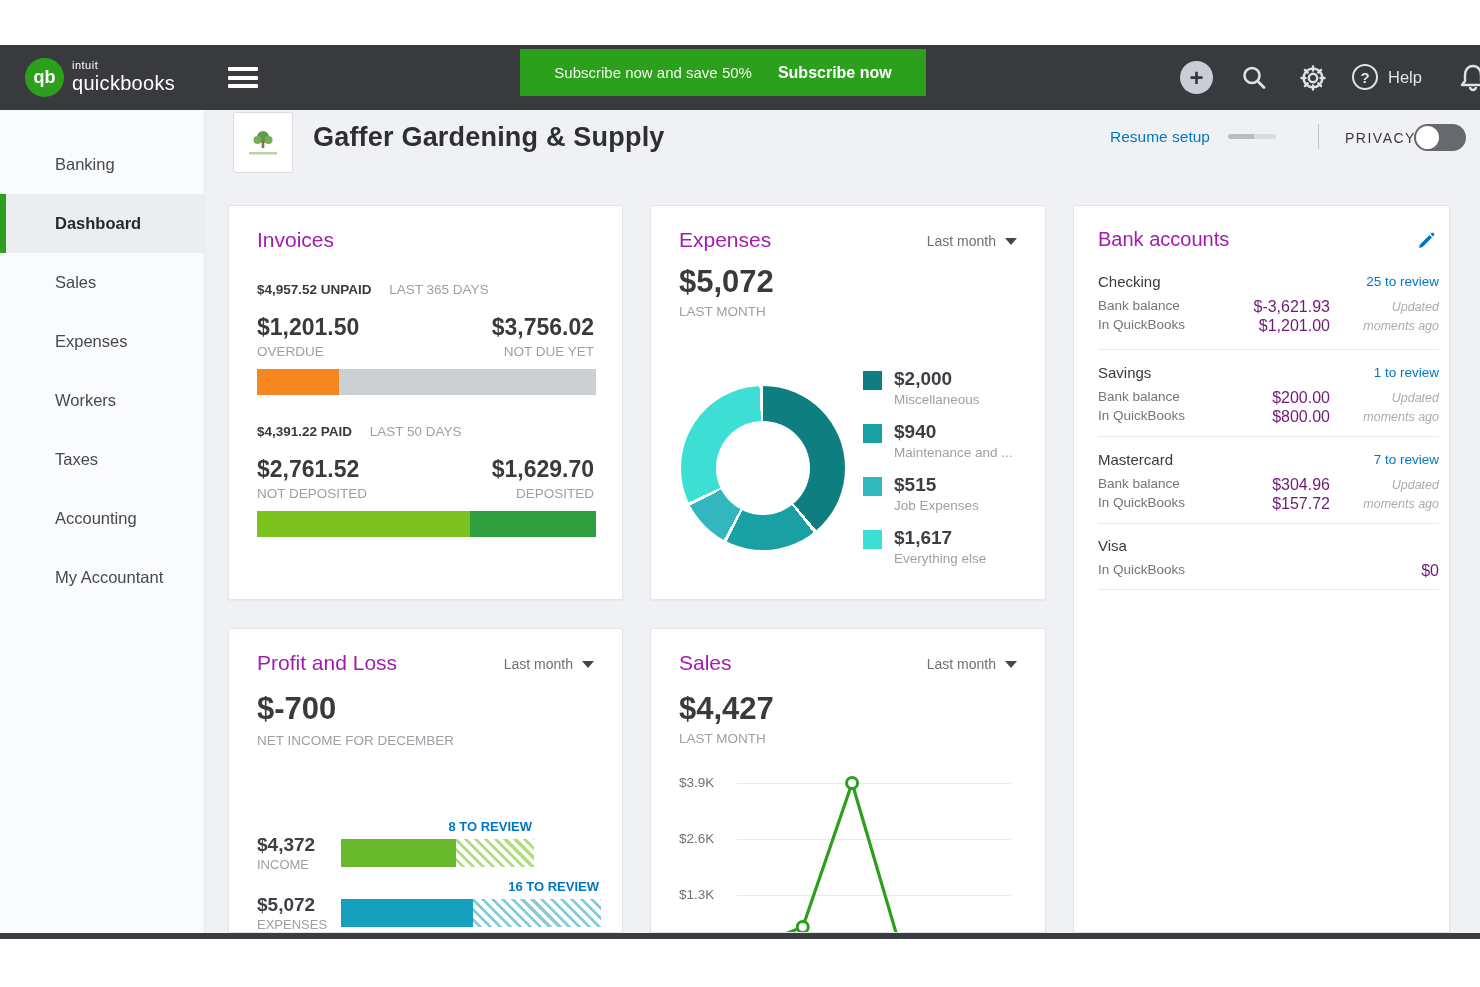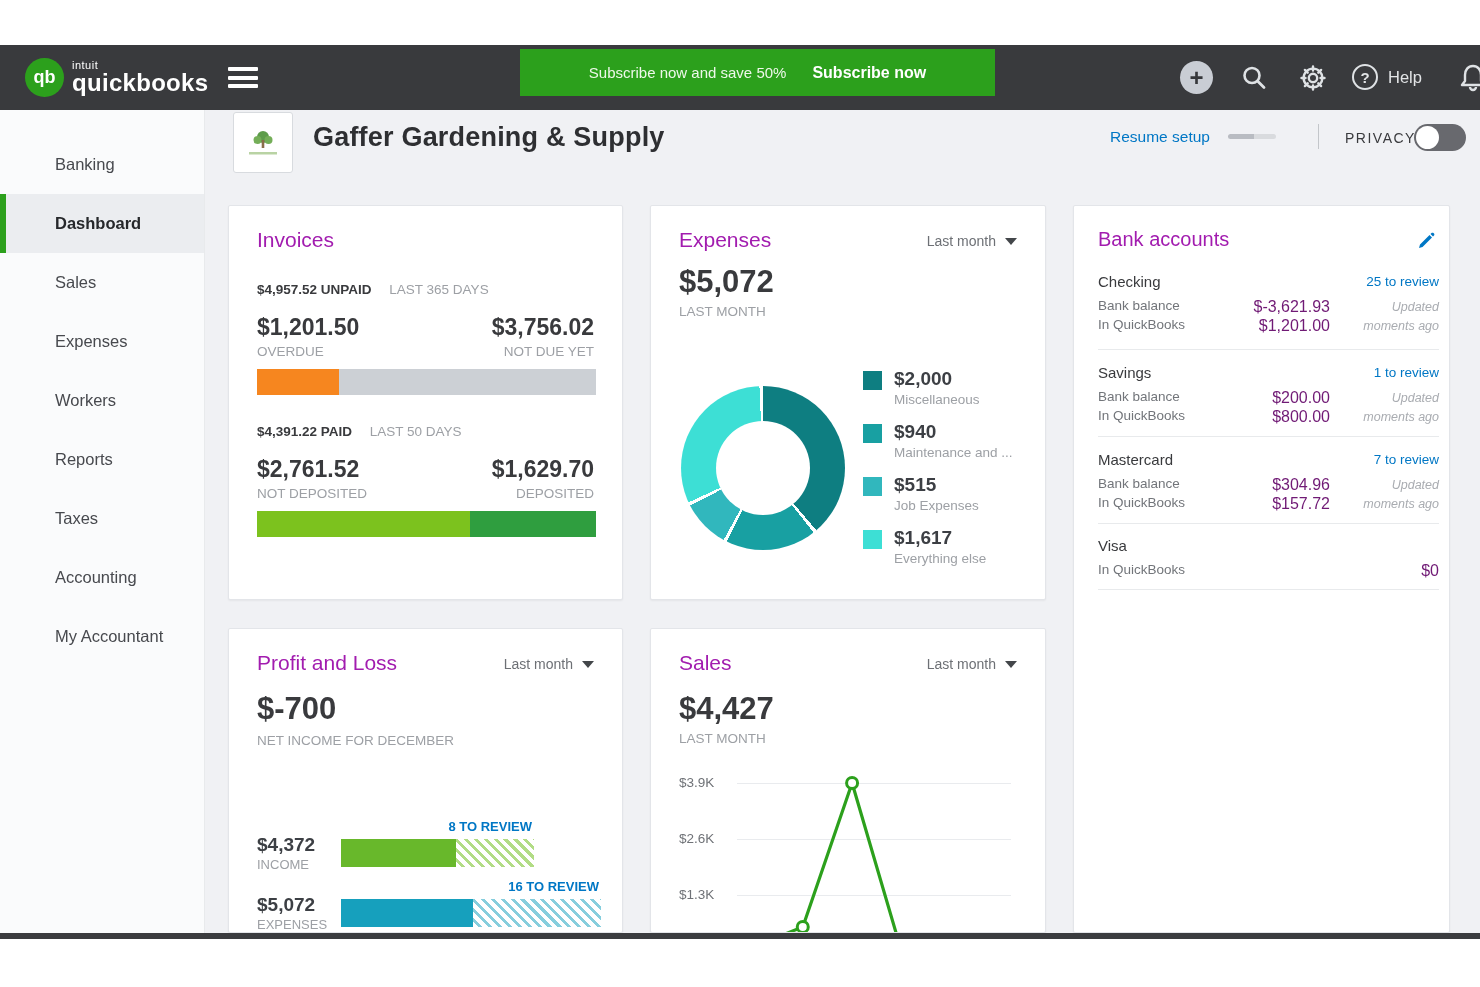--- a/index.html
+++ b/index.html
@@ -4,24 +4,24 @@
 <style>
   * { margin:0; padding:0; box-sizing:border-box; }
   html,body { width:1480px; height:987px; background:#ffffff; font-family:"Liberation Sans", sans-serif; position:relative; overflow:hidden; }
 
   
   .topbar { position:absolute; left:0; top:45px; width:1480px; height:65px; background:#393a3d; overflow:hidden; }
   .brand { position:absolute; left:25px; top:13px; display:flex; align-items:center; }
   .qb-circle { width:39px; height:39px; border-radius:50%; background:#2ca01c; color:#fff; font-weight:bold; font-size:18px; display:flex; align-items:center; justify-content:center; }
   .wordmark { margin-left:8px; color:#fff; }
   .wordmark .intuit { font-size:11px; line-height:11px; letter-spacing:.5px; }
-  .wordmark .product { font-size:24px; font-weight:bold; letter-spacing:.3px; line-height:24px; }
+  .wordmark .product { font-size:20px; font-weight:normal; letter-spacing:.3px; line-height:24px; }
   .hamburger { position:absolute; left:228px; top:22px; width:30px; height:22px; cursor:pointer; }
   .hamburger span { display:block; height:4px; background:#fff; border-radius:1px; margin-bottom:4.5px; }
-  .banner { position:absolute; left:520px; top:4px; width:475px; height:47px; background:#2ca01c; display:flex; align-items:center; justify-content:center; gap:26px; color:#fff; }
+  .banner { position:absolute; left:520px; top:4px; width:406px; height:47px; background:#2ca01c; display:flex; align-items:center; justify-content:center; gap:26px; color:#fff; }
   .banner .msg { font-size:15px; color:#eef8ea; }
   .banner .cta { font-size:16px; font-weight:bold; cursor:pointer; }
   .plus-circle { position:absolute; left:1180px; top:16px; width:33px; height:33px; border-radius:50%; background:#c9cdd4; color:#36373a; font-size:24px; font-weight:bold; display:flex; align-items:center; justify-content:center; line-height:1; cursor:pointer; }
   .ticon { position:absolute; cursor:pointer; }
   .help-wrap { position:absolute; left:1352px; top:19px; display:flex; align-items:center; gap:10px; color:#e2e4e6; font-size:16.5px; cursor:pointer; }
   .help-q { width:26px; height:26px; border-radius:50%; border:2px solid #dfe2e5; display:flex; align-items:center; justify-content:center; font-size:15px; font-weight:bold; }
 
   
   .content-bg { position:absolute; left:205px; top:110px; width:1275px; height:823px; background:#f0f1f4; }
   .company-logo { position:absolute; left:233px; top:112px; width:60px; height:61px; background:#fff; border:1px solid #d8dbdf; border-radius:3px; display:flex; flex-direction:column; align-items:center; justify-content:center; }
@@ -169,23 +169,20 @@
       <span>Dashboard</span>
     </div>
   <div class="side-item">
       <span>Sales</span>
     </div>
   <div class="side-item">
       <span>Expenses</span>
     </div>
   <div class="side-item">
       <span>Workers</span>
-    </div>
-  <div class="side-item">
-      <span>Reports</span>
     </div>
   <div class="side-item">
       <span>Taxes</span>
     </div>
   <div class="side-item">
       <span>Accounting</span>
     </div>
   <div class="side-item">
       <span>My Accountant</span>
     </div>

